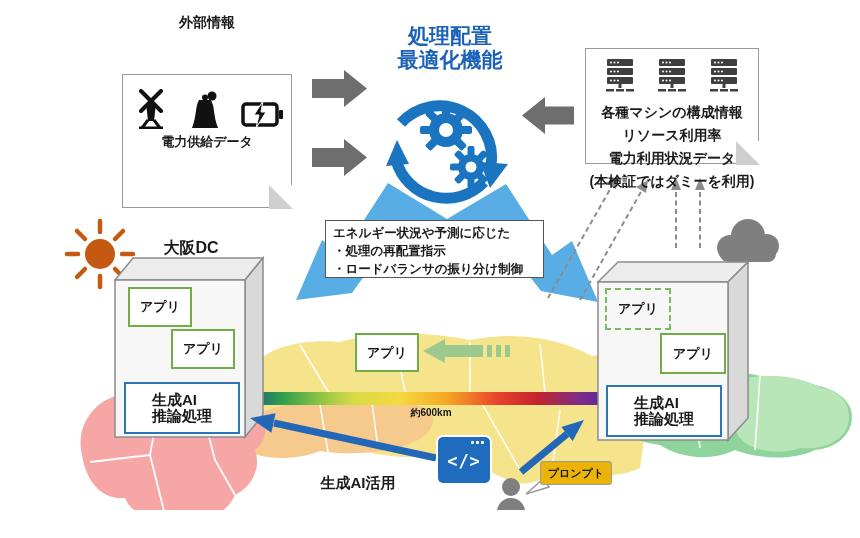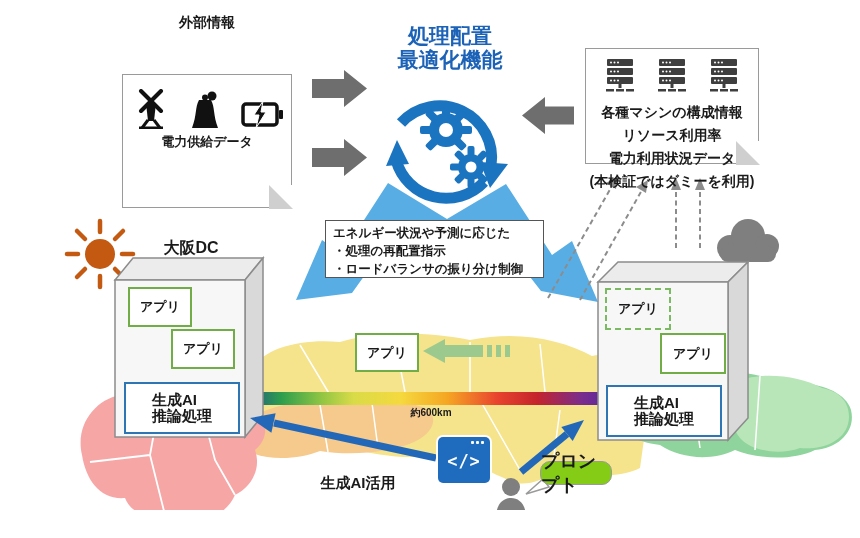--- a/index.html
+++ b/index.html
@@ -63,22 +63,22 @@
 
   
   .code-icon{left:438px;top:437px;width:52px;height:46px;background:#1f6bbe;border-radius:5px;
              box-shadow:0 0 0 2px #ffffff;}
   .code-dots{position:absolute;top:4px;right:6px;display:flex;gap:2px;}
   .code-dots span{width:3px;height:3px;background:#fff;border-radius:1px;display:block;}
   .code-glyph{position:absolute;left:0;top:14px;width:52px;text-align:center;color:#fff;font-weight:bold;
               font-size:17px;font-family:"DejaVu Sans Mono",monospace;letter-spacing:1px;}
 
   
-  .bubble{left:540px;top:461px;width:70px;height:22px;background:#84cc16;border:1.5px solid #9a9a9a;border-radius:10px;
-          font-size:18px;font-weight:bold;display:flex;align-items:center;justify-content:center;}
+  .bubble{left:540px;top:461px;width:70px;height:22px;background:#eab308;border:1.5px solid #9a9a9a;border-radius:3px;
+          font-size:11px;font-weight:bold;display:flex;align-items:center;justify-content:center;}
 </style>
 </head>
 <body>
 
 <div class="canvas">
 
   <svg class="abs" style="left:0;top:0;" width="860" height="538" viewBox="0 0 860 538">
 
     <path d="M252,372 C258,350 298,338 340,342 C378,330 430,332 470,340 C520,330 562,340 592,356
          C618,350 648,362 652,382 L640,468 C612,482 572,472 556,470 C540,484 518,488 504,478

